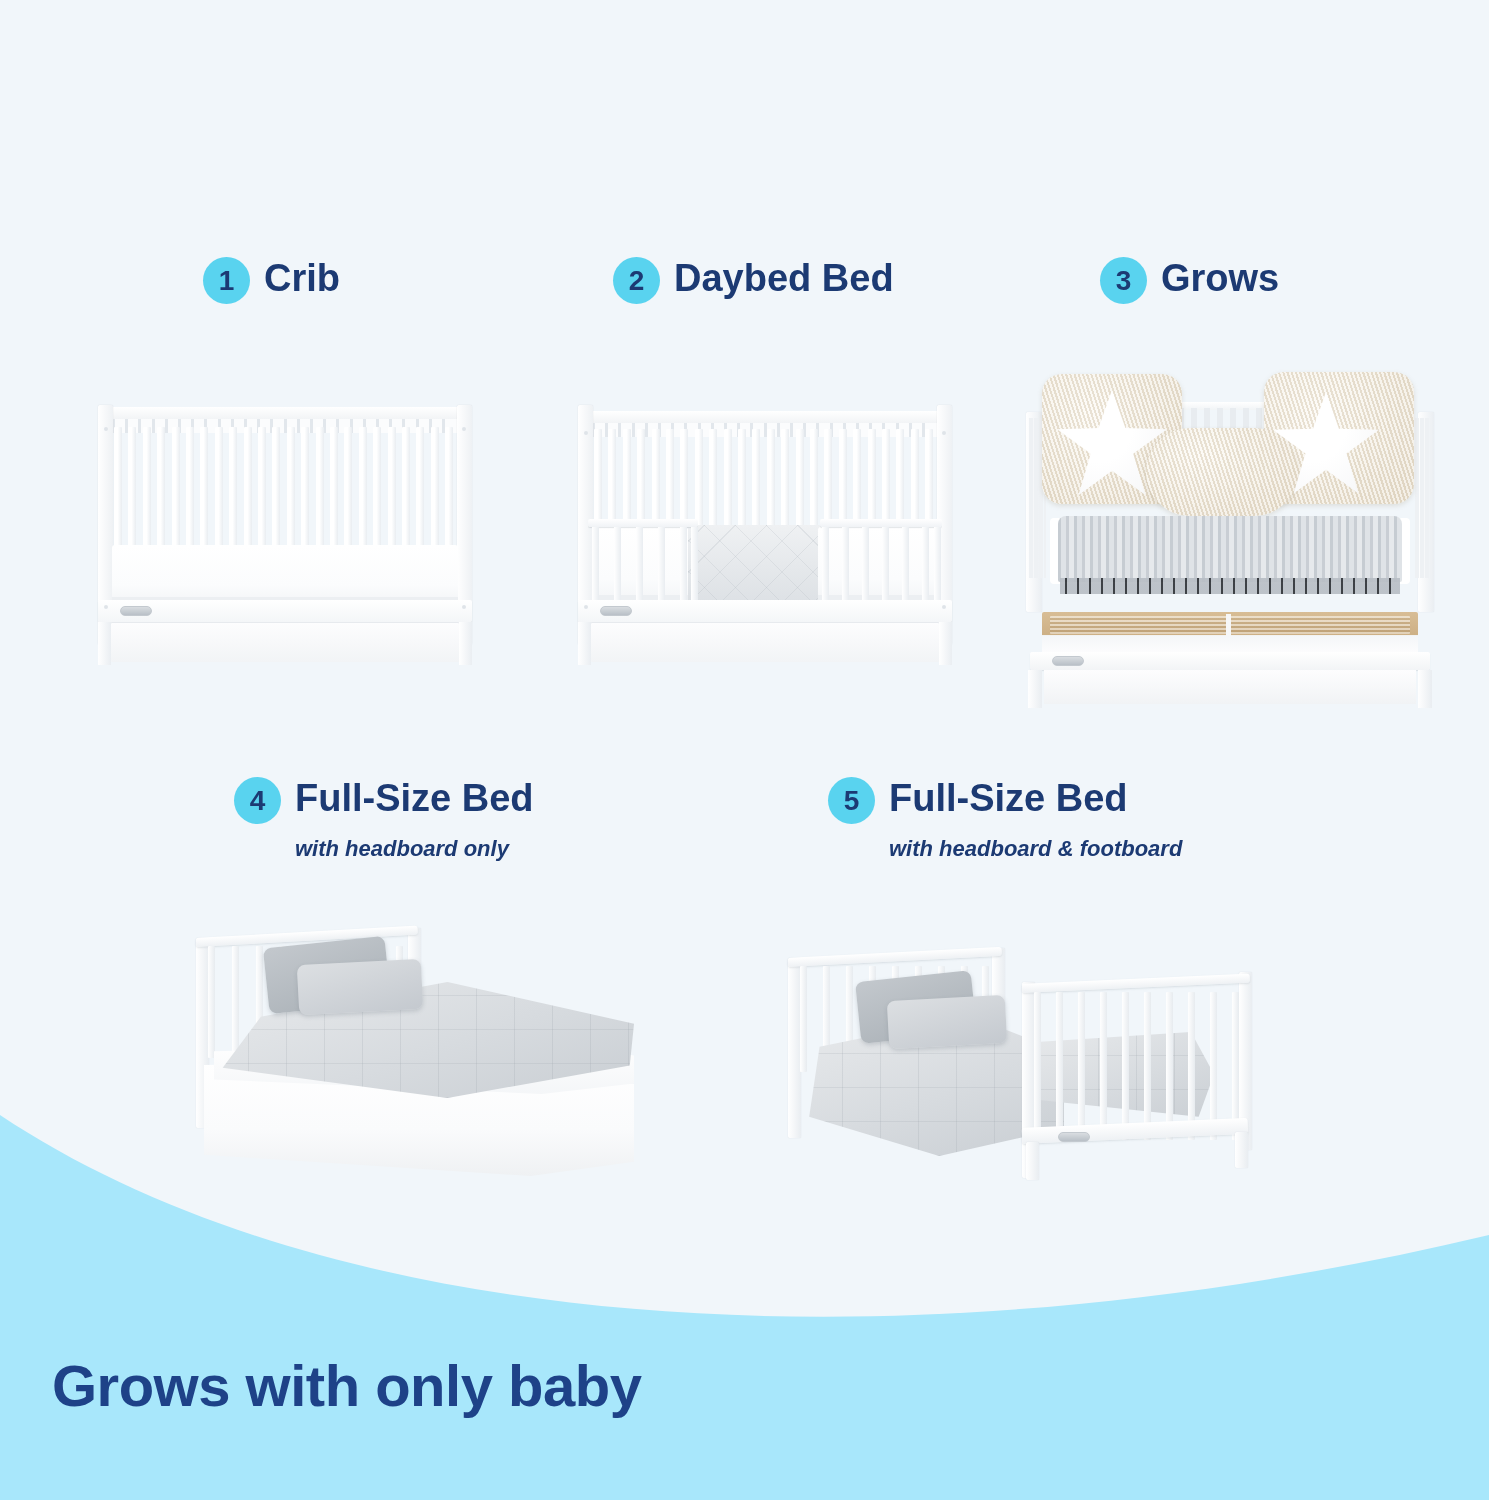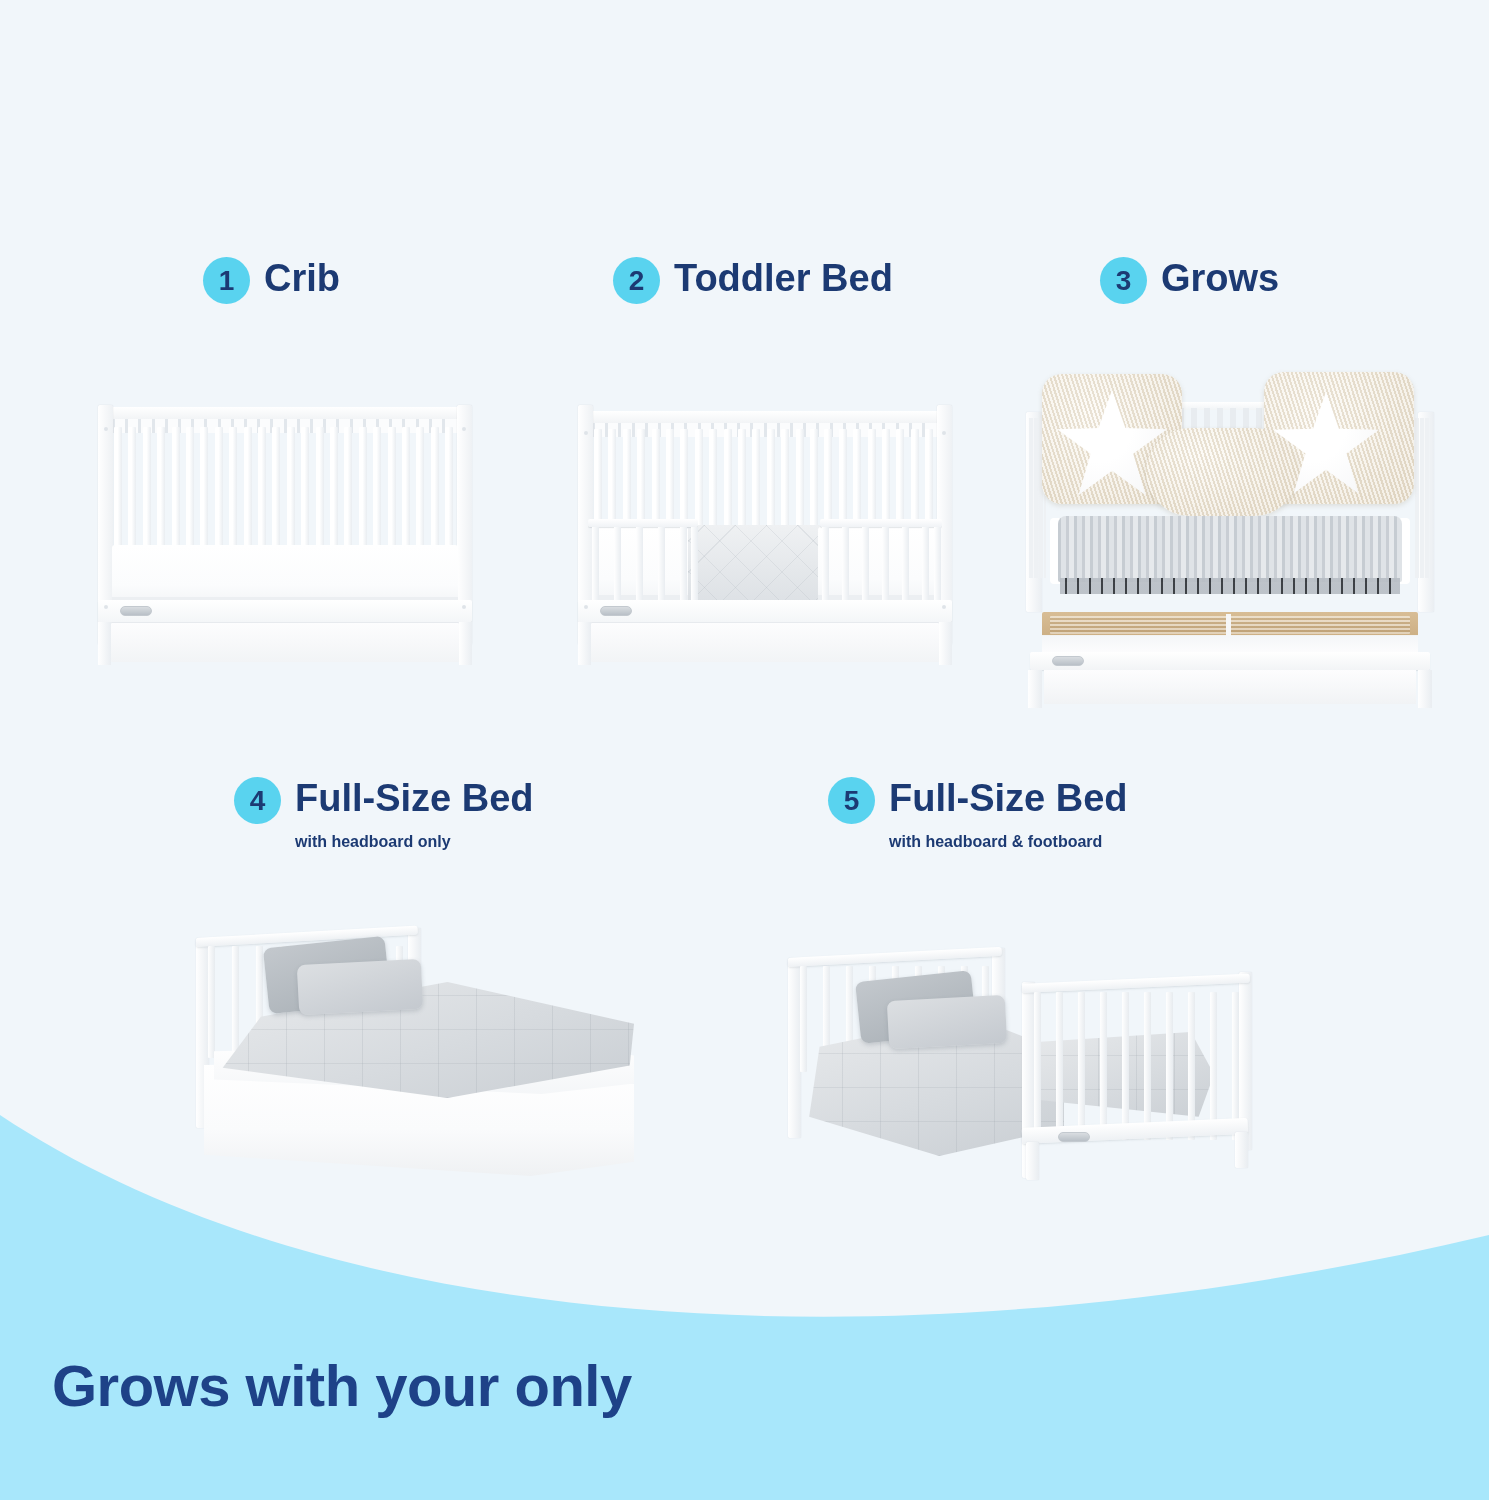--- a/index.html
+++ b/index.html
@@ -81,26 +81,27 @@
   }
   .label-text { margin-left: 14px; }
   .label-title {
     font-size: 38px;
     font-weight: bold;
     color: #1c3a73;
     line-height: 46px;
     white-space: nowrap;
   }
   .label-sub {
-    font-size: 16px;
+    font-size: 22px;
     font-weight: bold;
     color: #1c3a73;
     line-height: 26px;
-    margin-top: 8px;
+    margin-top: 15px;
     white-space: nowrap;
+    font-style: italic;
   }
 
   .label-1 { left: 203px; top: 255px; }
   .label-2 { left: 613px; top: 255px; }
   .label-3 { left: 1100px; top: 255px; }
   .label-4 { left: 234px; top: 775px; }
   .label-5 { left: 828px; top: 775px; }
 
   
   .figure { position: absolute; z-index: 4; }
@@ -652,21 +653,21 @@
   <div class="label label-1">
     <div class="badge">1</div>
     <div class="label-text">
       <div class="label-title">Crib</div>
     </div>
   </div>
 
   <div class="label label-2">
     <div class="badge">2</div>
     <div class="label-text">
-      <div class="label-title">Toddler Bed</div>
+      <div class="label-title">Daybed Bed</div>
     </div>
   </div>
 
   <div class="label label-3">
     <div class="badge">3</div>
     <div class="label-text">
       <div class="label-title">Grows</div>
     </div>
   </div>
 
@@ -679,15 +680,15 @@
   </div>
 
   <div class="label label-5">
     <div class="badge">5</div>
     <div class="label-text">
       <div class="label-title">Full-Size Bed</div>
       <div class="label-sub">with headboard &amp; footboard</div>
     </div>
   </div>
 
-  <div class="tagline">Grows with your only</div>
+  <div class="tagline">Grows with only baby</div>
 
 </div>
 
 </body></html>

